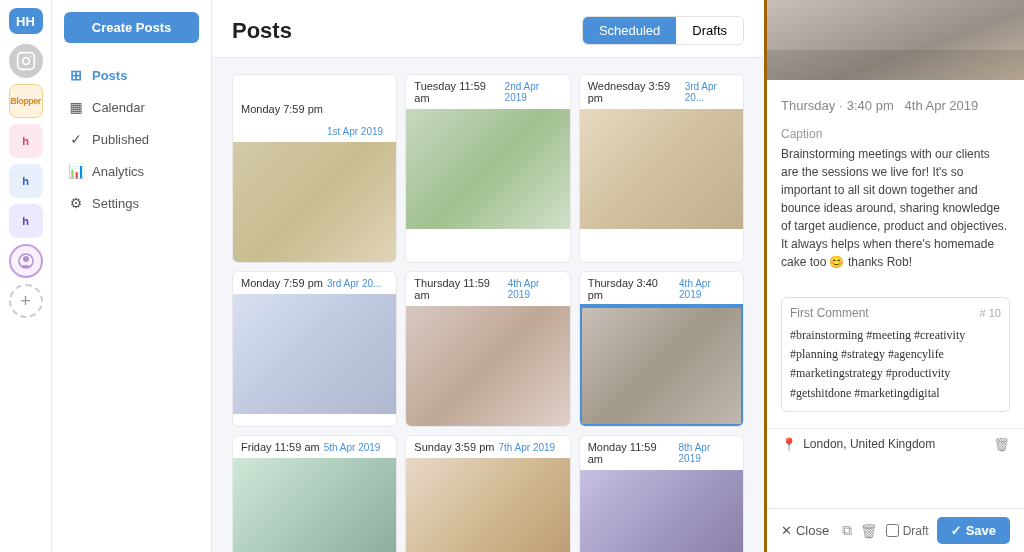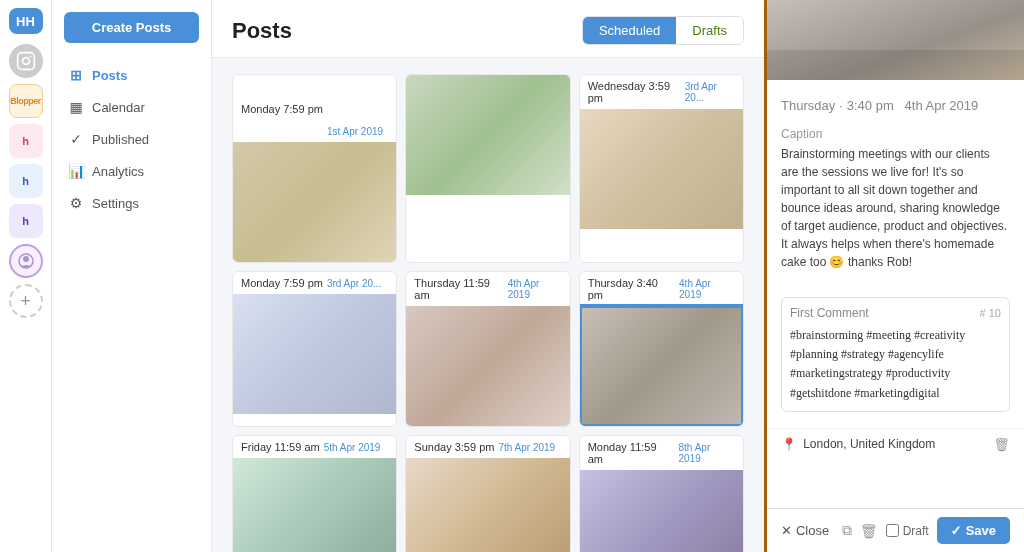--- a/index.html
+++ b/index.html
@@ -114,21 +114,21 @@
       border: 1px solid #e0e0e0;
       border-radius: 6px;
       overflow: hidden;
     }
     .tab-btn {
       padding: 6px 16px;
       background: #fff;
       border: none;
       cursor: pointer;
       font-size: 13px;
-      color: #4d7c0f;
+      color: #000000;
     }
     .tab-btn.active { background: #4a90d9; color: #fff; }
 
     
     .posts-grid {
       flex: 1;
       overflow-y: auto;
       padding: 16px 20px;
     }
     .posts-grid-inner {
@@ -354,20 +354,24 @@
 
     <div class="post-card">
       <div class="post-card-header">
         <span style="font-weight:500;">Monday 7:59 pm</span>
         <span style="color:#4a90d9; font-size:10px;margin-top:46px;">1st Apr 2019</span>
       </div>
       <div class="post-img-placeholder" style="background: linear-gradient(135deg, #d4c9a8 0%, #c8bc90 50%, #e0d4b8 100%);">
       </div>
     </div>
         <div class="post-card">
+      <div class="post-card-header">
+        <span style="font-weight:500;">Tuesday 11:59 am</span>
+        <span style="color:#4a90d9; font-size:10px;">2nd Apr 2019</span>
+      </div>
       <div class="post-img-placeholder" style="background: linear-gradient(135deg, #c8d8c0 0%, #a0c090 50%, #d0e0c8 100%);">
       </div>
     </div>
         <div class="post-card">
       <div class="post-card-header">
         <span style="font-weight:500;">Wednesday 3:59 pm</span>
         <span style="color:#4a90d9; font-size:10px;">3rd Apr 20...</span>
       </div>
       <div class="post-img-placeholder" style="background: linear-gradient(135deg, #e8d8c0 0%, #d0c0a0 50%, #c0b090 100%);">
       </div>

